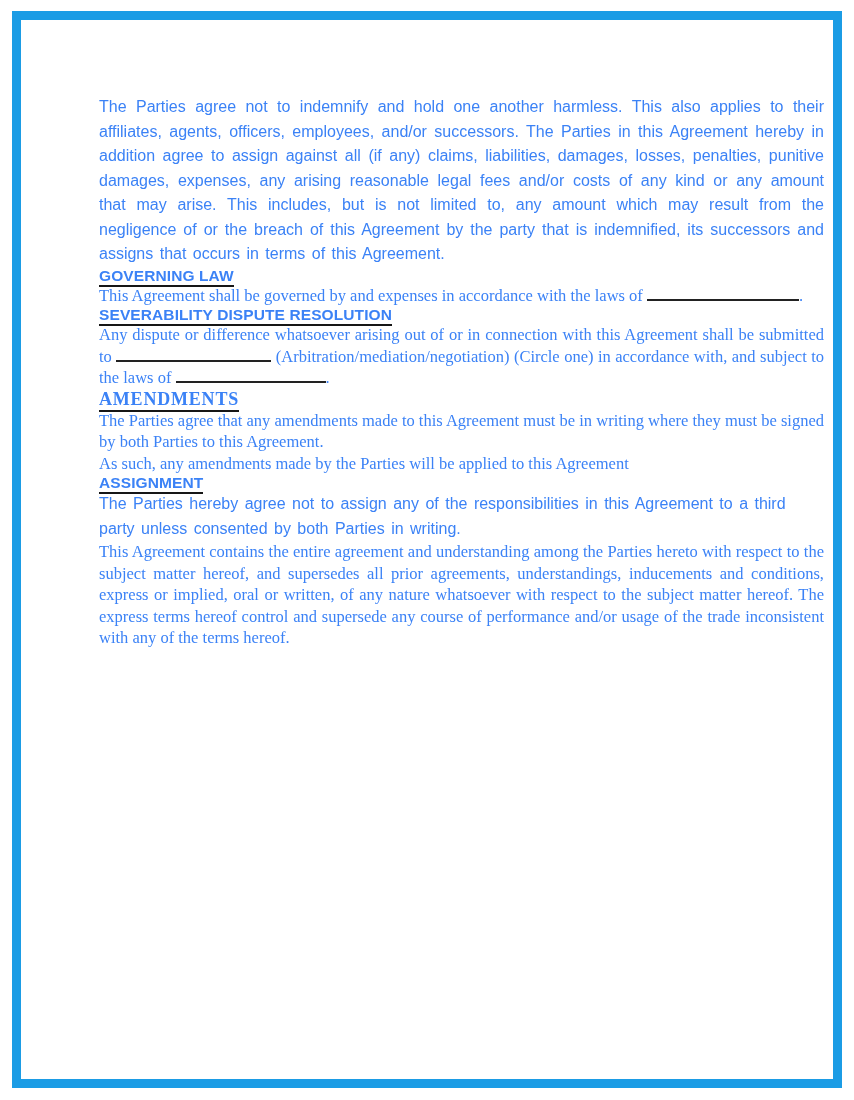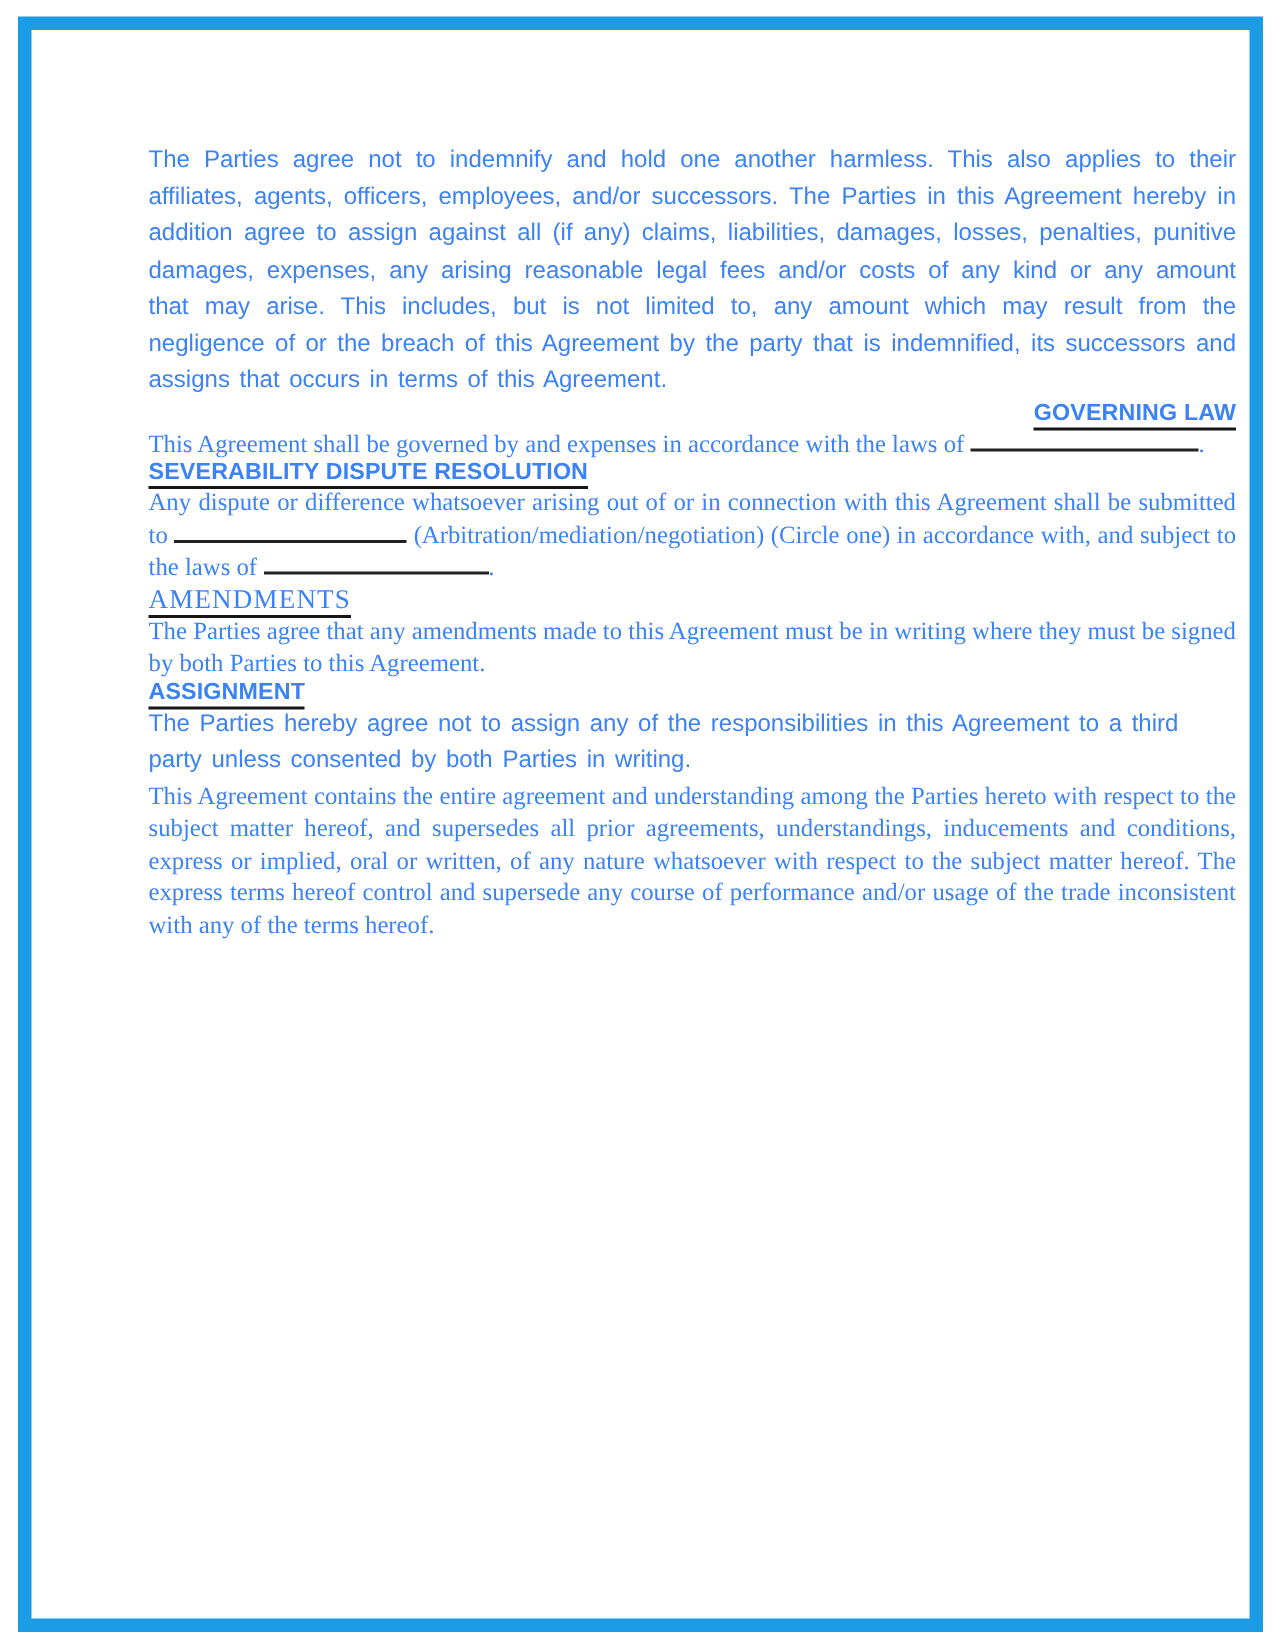--- a/index.html
+++ b/index.html
@@ -51,39 +51,39 @@
 
   h2.h-sans {
     font-family: "Liberation Sans", sans-serif;
     font-size: 15.5px;
     font-weight: bold;
     letter-spacing: 0.1px;
   }
   h2.h-serif {
     font-family: "Liberation Serif", serif;
     font-size: 18px;
-    font-weight: normal;
+    font-weight: bold;
     letter-spacing: 0.8px;
   }
   .hu {
     border-bottom: 2px solid #161616;
     padding-bottom: 1px;
   }
 
   .blank {
     display: inline-block;
     border-bottom: 2px solid #222222;
     height: 12px;
     vertical-align: baseline;
   }
   .w155 { width: 155px; }
   .w152 { width: 152px; }
   .w150 { width: 150px; }
 
-  .mt-gov    { margin-top: 14px; text-align: right; }
+  .mt-gov    { margin-top: 14px; }
   .mt-govp   { margin-top: 17px; }
   .mt-adr    { margin-top: 24px; }
   .mt-adrp   { margin-top: 26px; }
   .mt-amend  { margin-top: 20px; }
   .mt-amendp { margin-top: 26px; }
   .mt-amend2 { margin-top: 20px; }
   .mt-asg    { margin-top: 16px; }
   .mt-asgp   { margin-top: 17px; }
   .mt-ent    { margin-top: 36px; }
   .mt-entp   { margin-top: 17px; }
@@ -103,20 +103,21 @@
     <p class="serif just mt-govp"><span>This Agreement shall be governed by and expenses in accordance with the laws of</span> <span class="blank w152"></span><span>.</span></p>
 
     <h2 class="h-sans mt-adr"><span class="hu">SEVERABILITY DISPUTE RESOLUTION</span></h2>
 
     <p class="serif just mt-adrp"><span>Any dispute or difference whatsoever arising out of or in connection with this Agreement shall be submitted to</span> <span class="blank w155"></span> <span>(Arbitration/mediation/negotiation) (Circle one) in accordance with, and subject to the laws of</span> <span class="blank w150"></span><span>.</span></p>
 
     <h2 class="h-serif mt-amend"><span class="hu">AMENDMENTS</span></h2>
 
     <p class="serif just mt-amendp">The Parties agree that any amendments made to this Agreement must be in writing where they must be signed by both Parties to this Agreement.</p>
 
+    <p class="serif mt-amend2">As such, any amendments made by the Parties will be applied to this Agreement</p>
 
     <h2 class="h-sans mt-asg"><span class="hu">ASSIGNMENT</span></h2>
 
     <p class="sans mt-asgp">The Parties hereby agree not to assign any of the responsibilities in this Agreement to a third party unless consented by both Parties in writing.</p>
 
 
     <p class="serif just mt-entp">This Agreement contains the entire agreement and understanding among the Parties hereto with respect to the subject matter hereof, and supersedes all prior agreements, understandings, inducements and conditions, express or implied, oral or written, of any nature whatsoever with respect to the subject matter hereof. The express terms hereof control and supersede any course of performance and/or usage of the trade inconsistent with any of the terms hereof.</p>
 
 
 

